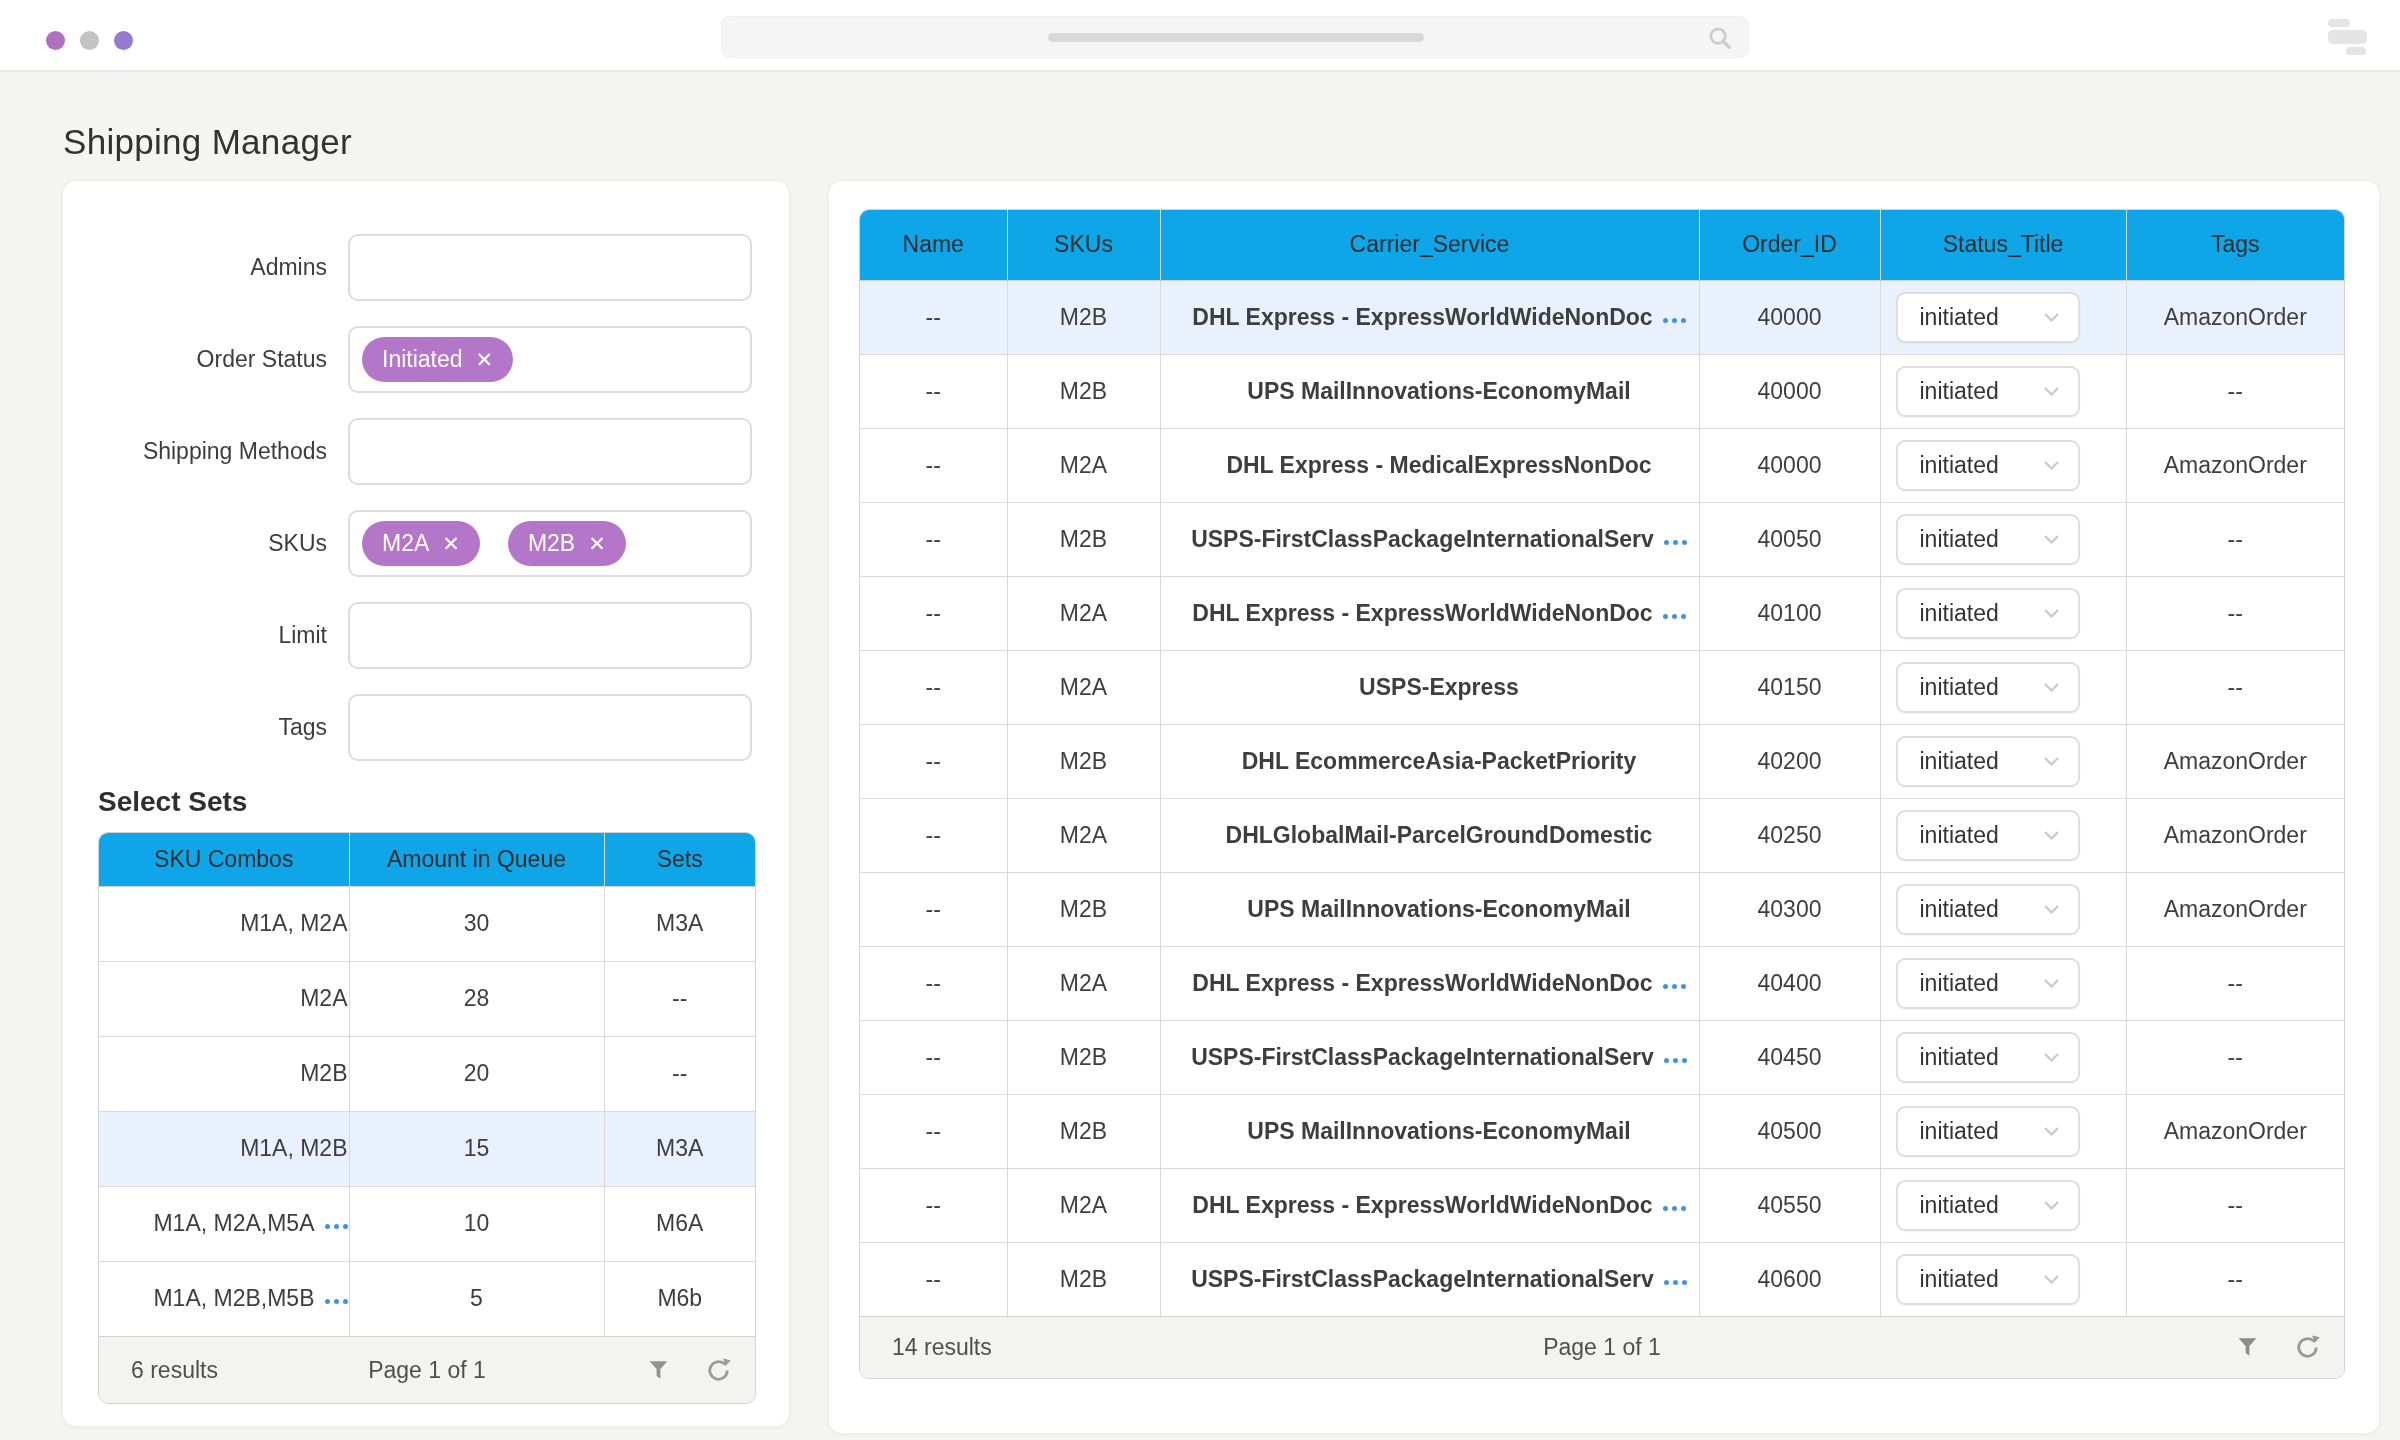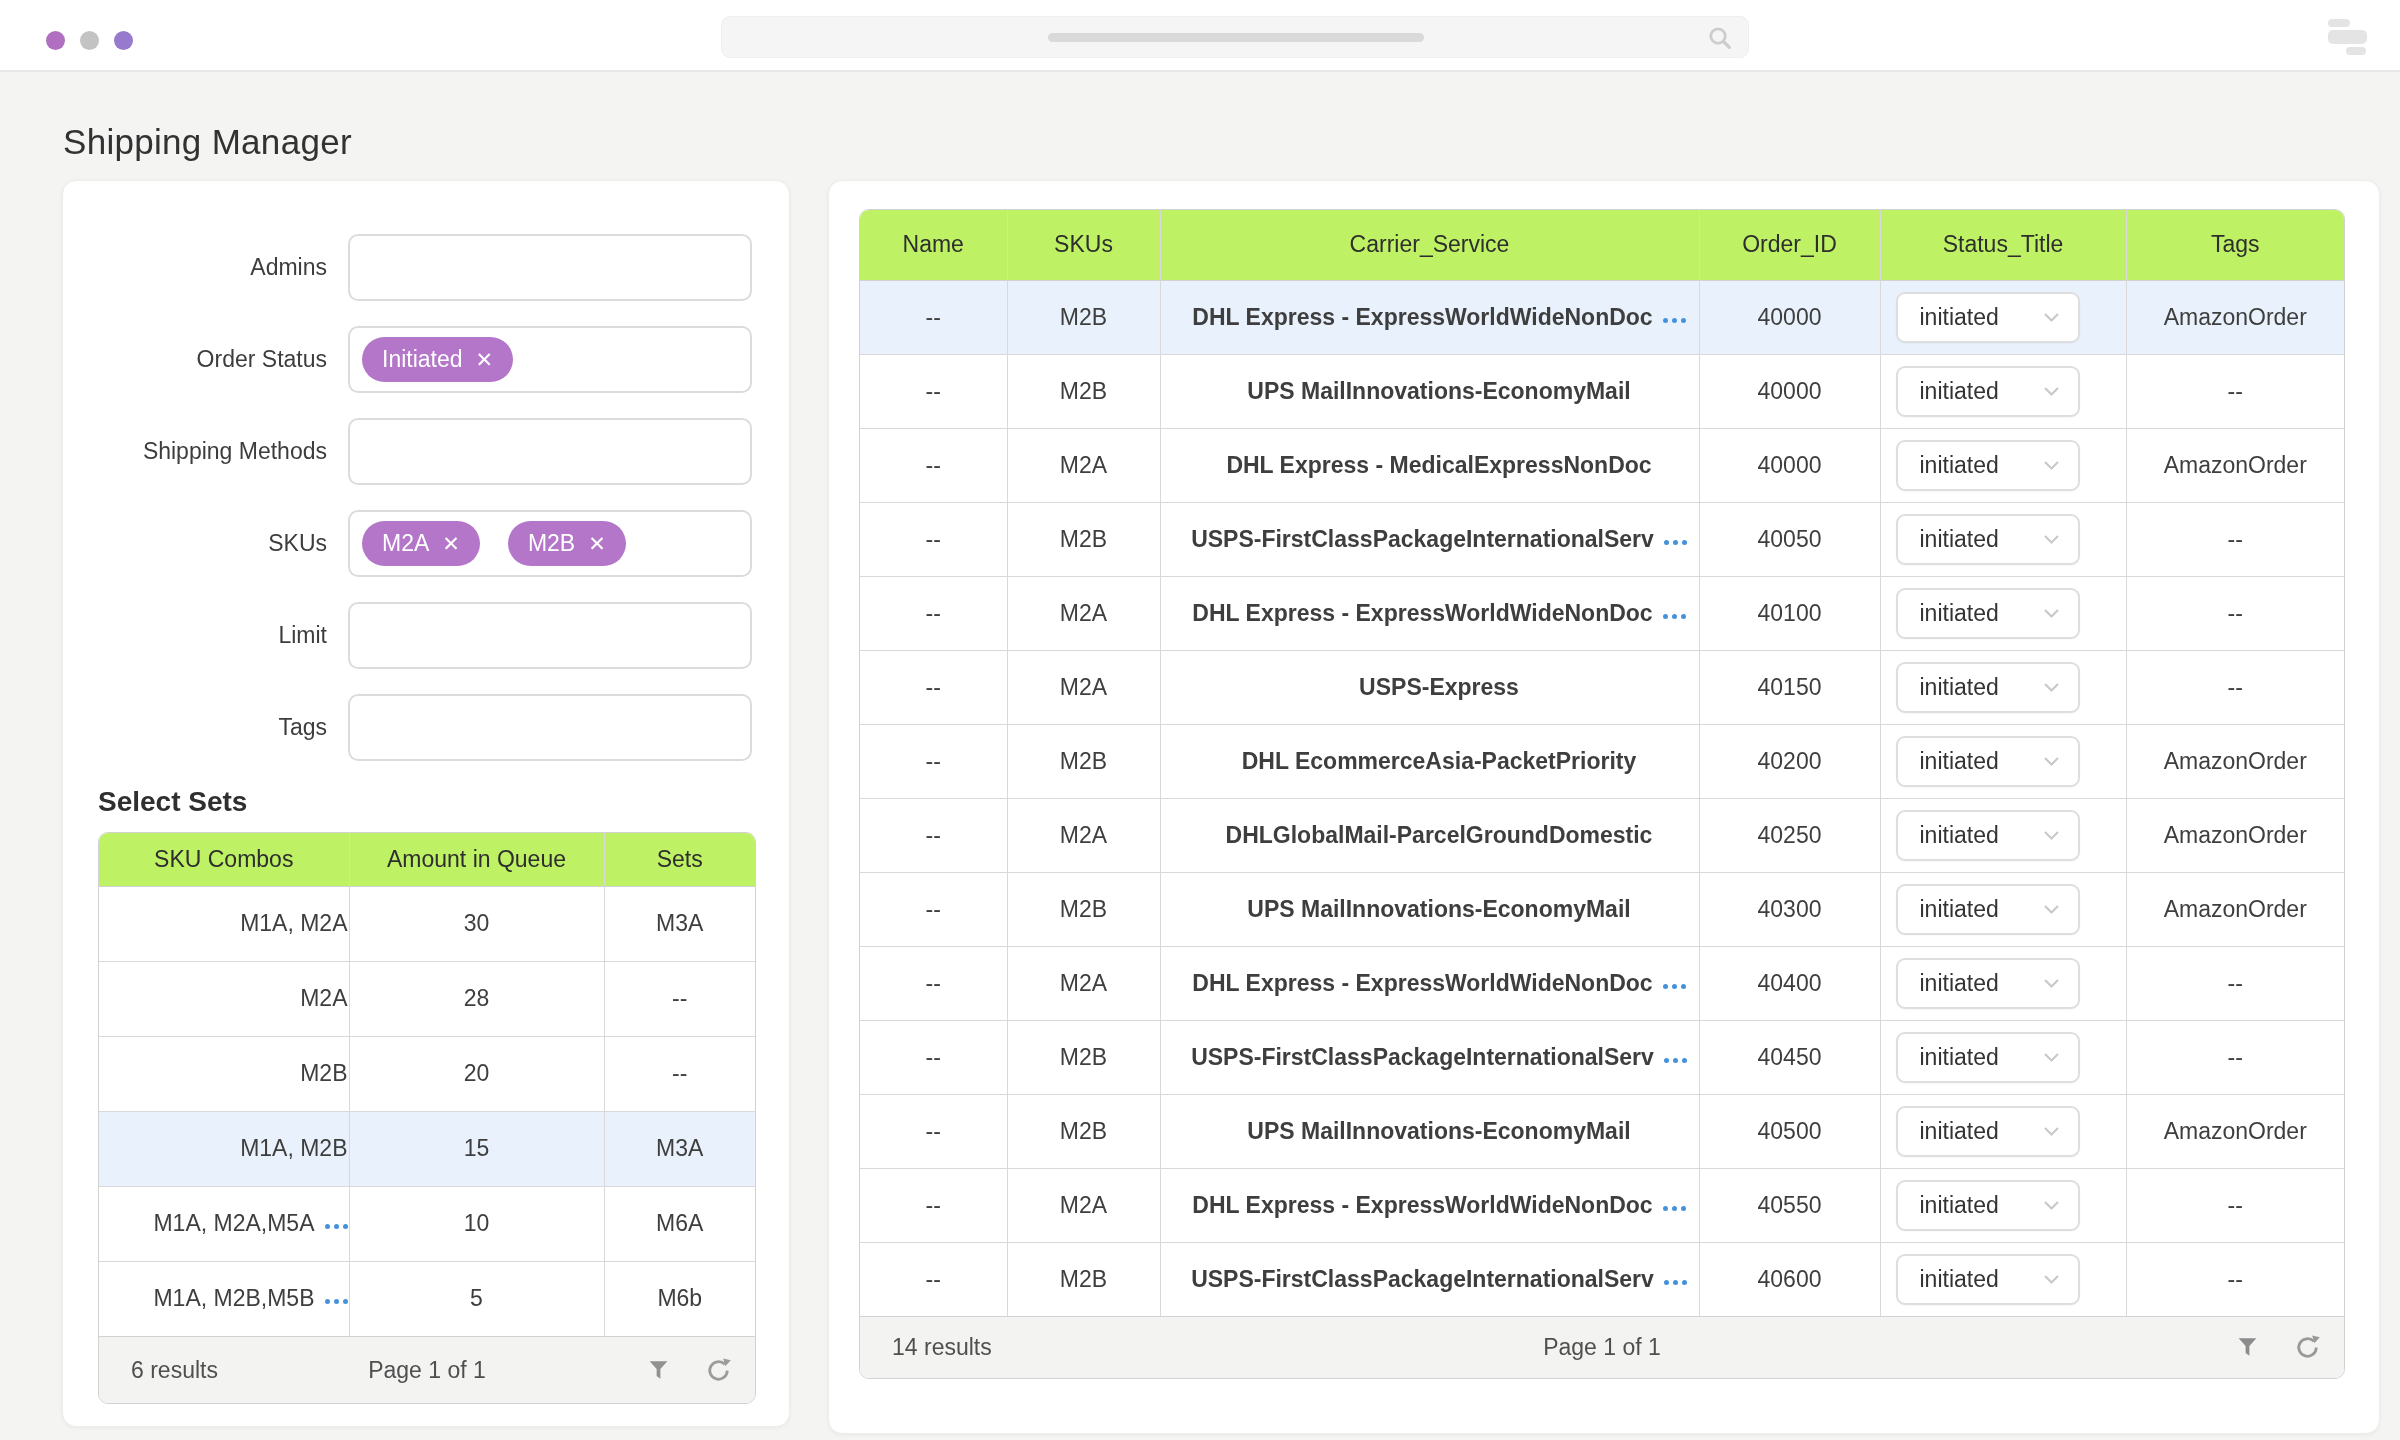--- a/index.html
+++ b/index.html
@@ -45,21 +45,21 @@
   .field .input { flex:1; height:67px; margin-left:21px; background:#fff;
     border:2px solid #dcdcdc; border-radius:10px; display:flex; align-items:center;
     padding:0 12px; gap:28px; }
   .pill { display:inline-flex; align-items:center; height:45px; padding:0 20px;
     background:#b476c8; color:#fff; border-radius:23px; font-size:23px; gap:13px; white-space:nowrap; }
   .pill .x { font-size:21px; font-weight:700; line-height:1; }
 
   
   .twrap { border:1px solid #d2d2d2; border-radius:10px; overflow:hidden; background:#fff; }
   table { width:100%; border-collapse:collapse; table-layout:fixed; font-size:23px; color:#3e3e3e; }
-  th { background:#bef264; font-weight:500; color:#2e2e2e; border-bottom:1px solid #d2d2d2; }
+  th { background:#0ea5e9; font-weight:500; color:#2e2e2e; border-bottom:1px solid #d2d2d2; }
   th:not(:last-child), td:not(:last-child) { border-right:1px solid #d9d9d9; }
   tbody tr:not(:last-child) td { border-bottom:1px solid #d9d9d9; }
   td { text-align:center; background:#fff; }
   tr.hl td { background:#e9f2fc; }
 
   .tfoot { background:#f3f3f2; border-top:1px solid #d2d2d2; display:flex; align-items:center;
     position:relative; font-size:23px; color:#4f4f4f; }
   .tfoot .results { margin-left:32px; z-index:1; }
   .tfoot .page { position:absolute; left:0; right:0; text-align:center; }
   .tfoot .icons { margin-left:auto; margin-right:22px; display:flex; align-items:center; gap:30px; z-index:1; }

